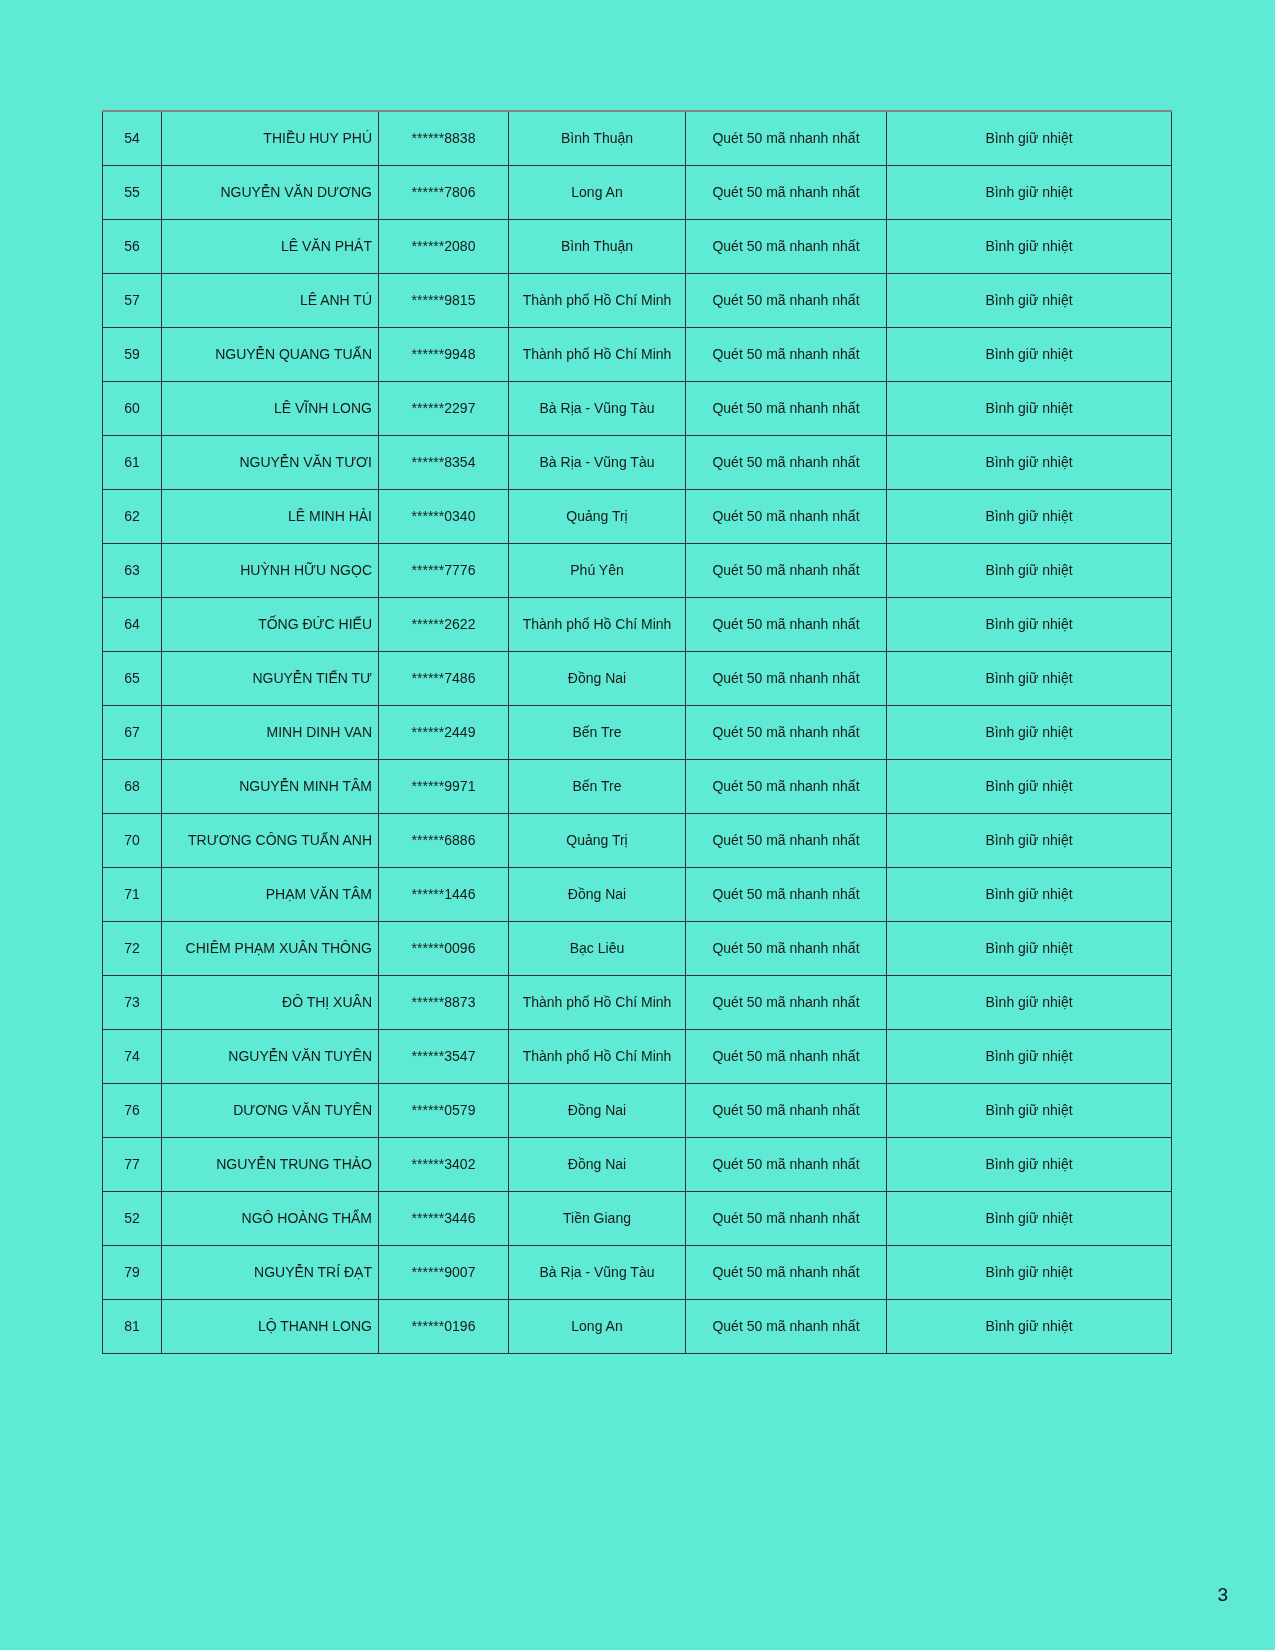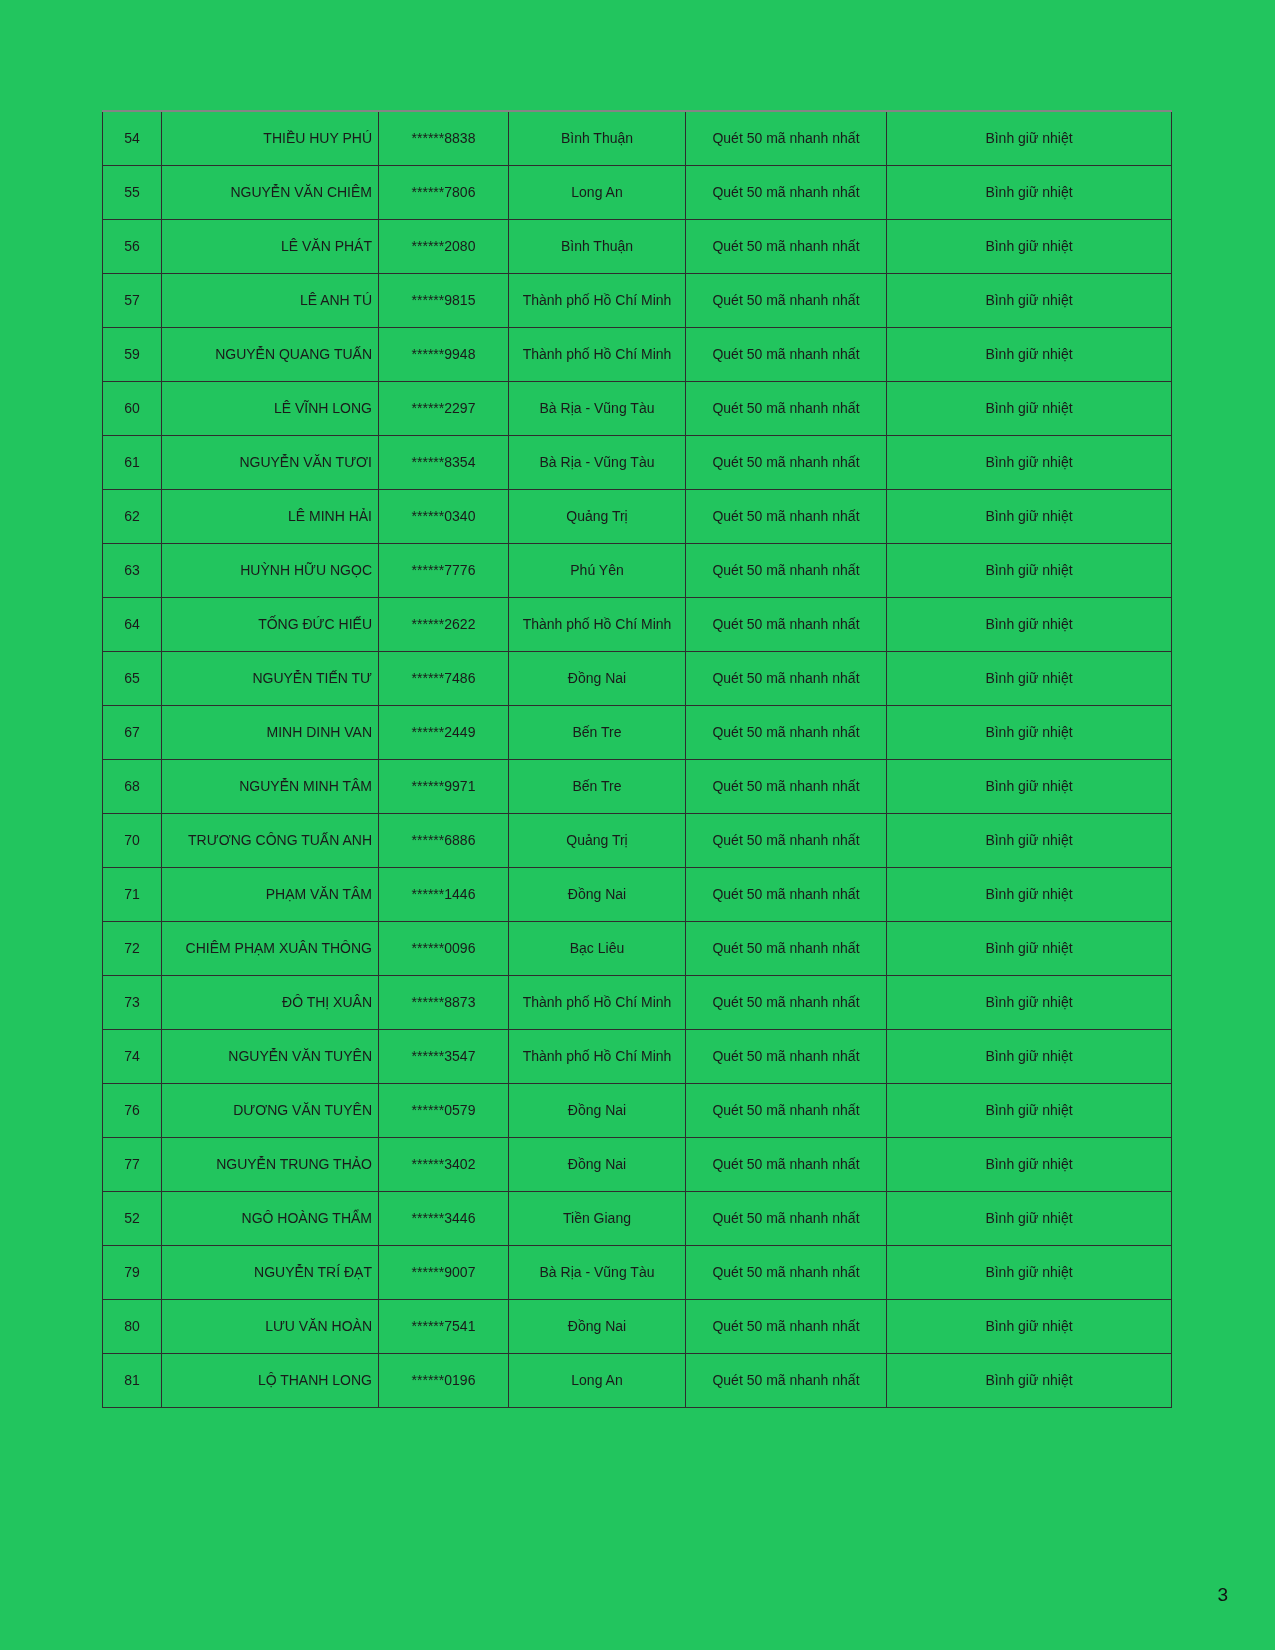--- a/index.html
+++ b/index.html
@@ -10,21 +10,21 @@
   body {
     width: 1275px;
     height: 1650px;
     position: relative;
     font-family: "Liberation Sans", sans-serif;
     color: #1a1a1a;
   }
   .page {
     position: absolute;
     inset: 0;
-    background: #22c55e;
+    background: #5eead4;
   }
   table.winners {
     position: absolute;
     left: 102px;
     top: 110px;
     width: 1069px;
     border-collapse: collapse;
     table-layout: fixed;
   }
   table.winners {
@@ -74,21 +74,21 @@
         <tr>
           <td>54</td>
           <td class="align-left">THIỀU HUY PHÚ</td>
           <td>******8838</td>
           <td>Bình Thuận</td>
           <td>Quét 50 mã nhanh nhất</td>
           <td>Bình giữ nhiệt</td>
         </tr>
         <tr>
           <td>55</td>
-          <td class="align-left">NGUYỄN VĂN CHIÊM</td>
+          <td class="align-left">NGUYỄN VĂN DƯƠNG</td>
           <td>******7806</td>
           <td>Long An</td>
           <td>Quét 50 mã nhanh nhất</td>
           <td>Bình giữ nhiệt</td>
         </tr>
         <tr>
           <td>56</td>
           <td class="align-left">LÊ VĂN PHÁT</td>
           <td>******2080</td>
           <td>Bình Thuận</td>
@@ -237,28 +237,20 @@
           <td>******3446</td>
           <td>Tiền Giang</td>
           <td>Quét 50 mã nhanh nhất</td>
           <td>Bình giữ nhiệt</td>
         </tr>
         <tr>
           <td>79</td>
           <td class="align-left">NGUYỄN TRÍ ĐẠT</td>
           <td>******9007</td>
           <td>Bà Rịa - Vũng Tàu</td>
-          <td>Quét 50 mã nhanh nhất</td>
-          <td>Bình giữ nhiệt</td>
-        </tr>
-        <tr>
-          <td>80</td>
-          <td class="align-left">LƯU VĂN HOÀN</td>
-          <td>******7541</td>
-          <td>Đồng Nai</td>
           <td>Quét 50 mã nhanh nhất</td>
           <td>Bình giữ nhiệt</td>
         </tr>
         <tr>
           <td>81</td>
           <td class="align-left">LỘ THANH LONG</td>
           <td>******0196</td>
           <td>Long An</td>
           <td>Quét 50 mã nhanh nhất</td>
           <td>Bình giữ nhiệt</td>

